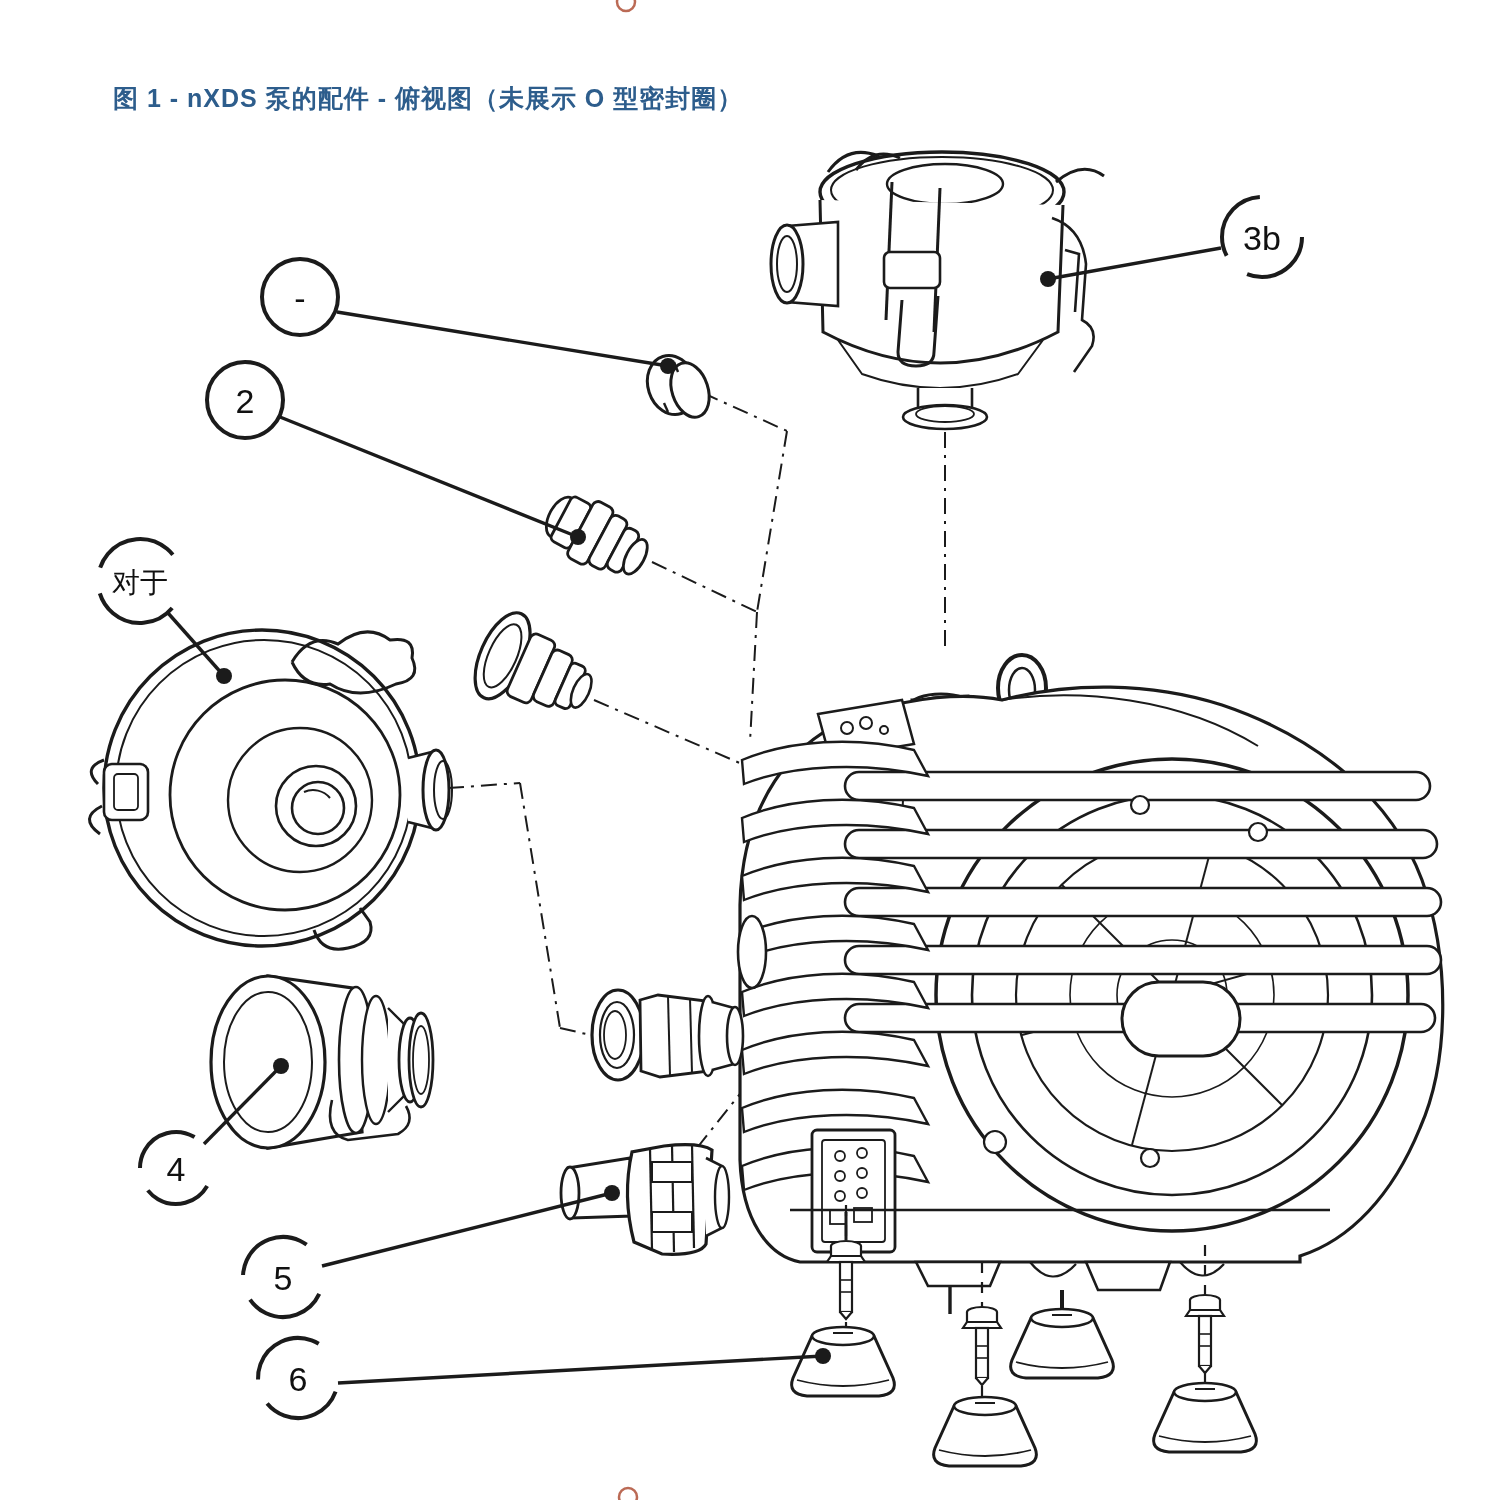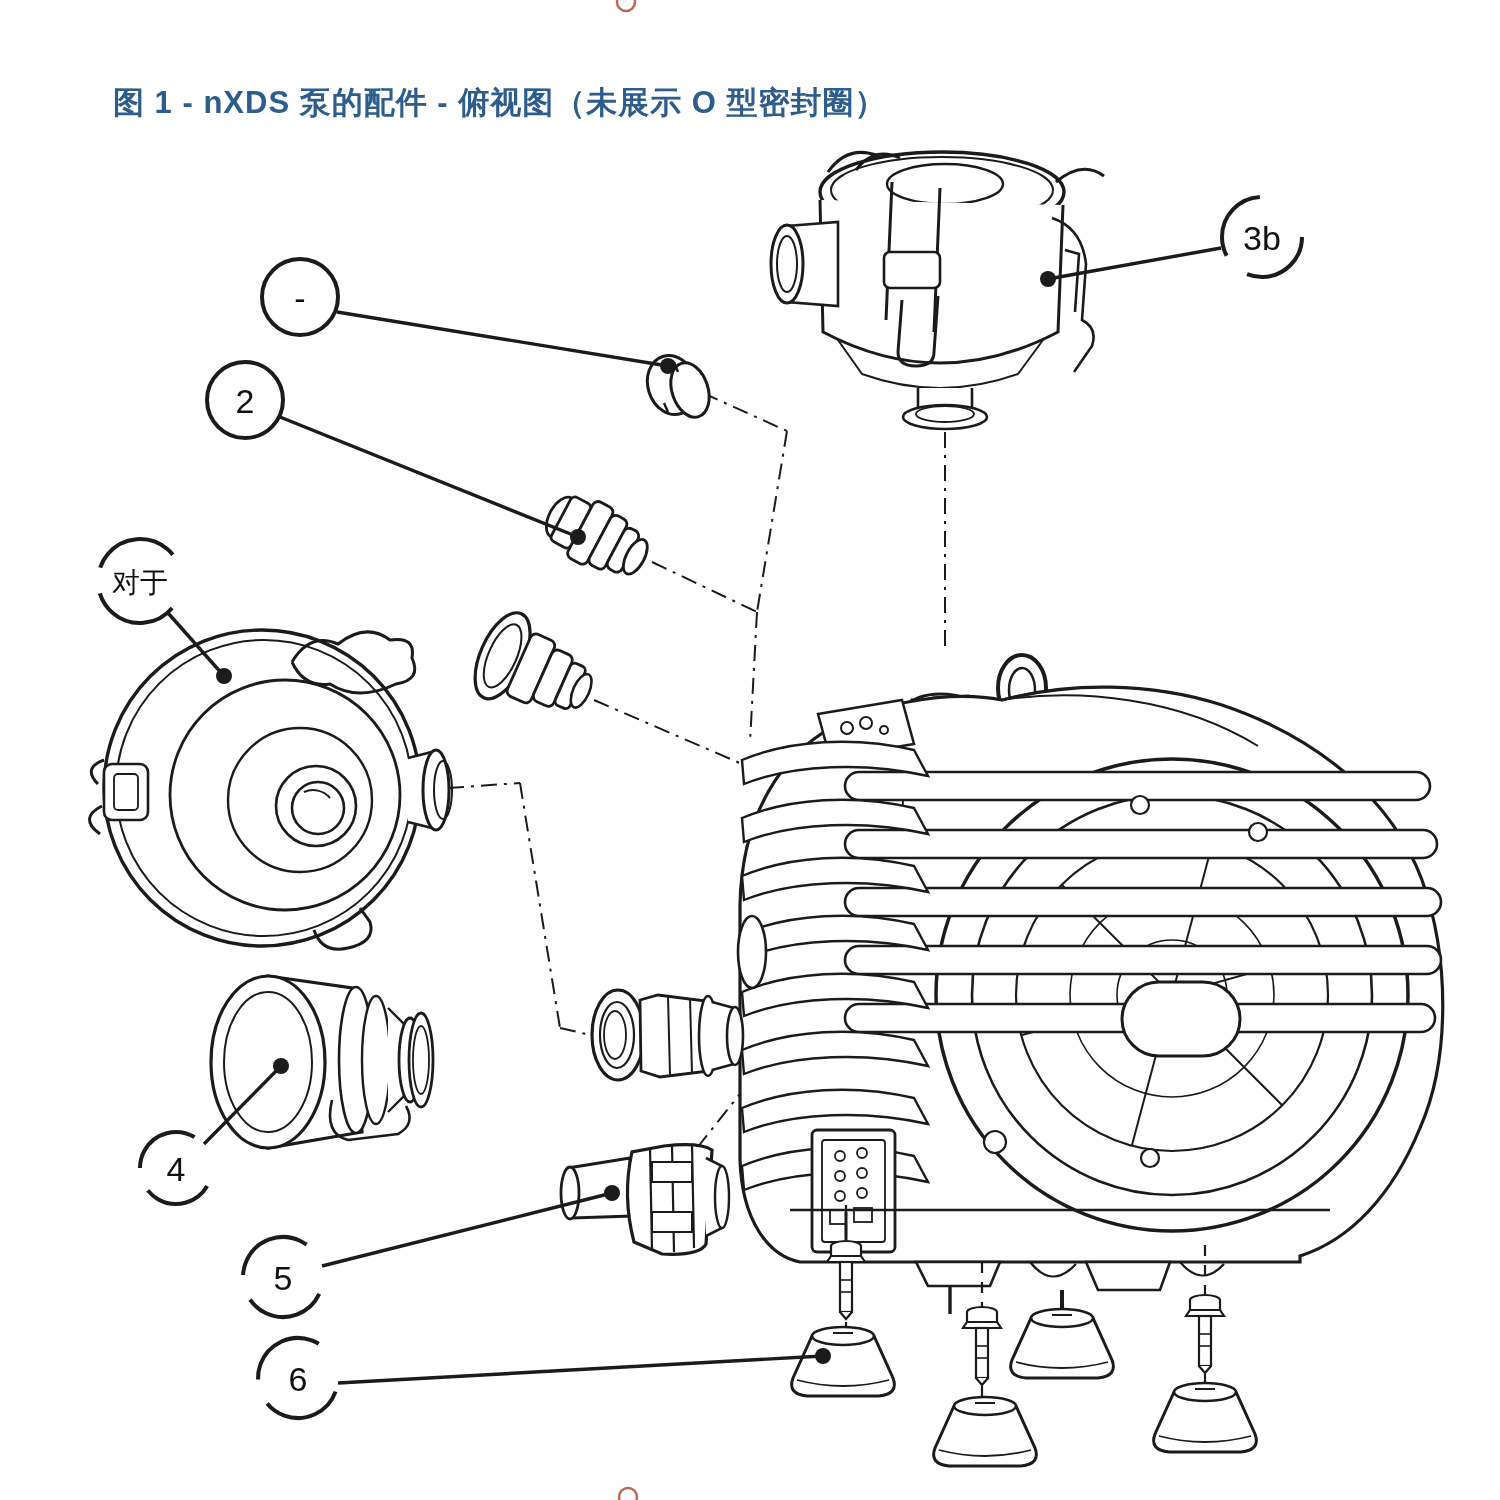--- a/index.html
+++ b/index.html
@@ -1,18 +1,18 @@
 <!DOCTYPE html>
 <html><head>
 <meta charset="utf-8">
 <style>
   html,body{margin:0;padding:0;background:#ffffff;}
   .page{position:relative;width:1500px;height:1500px;background:#ffffff;overflow:hidden;
         font-family:"Liberation Sans",sans-serif;}
-  .fig-title{position:absolute;left:113px;top:82px;font-size:31px;font-weight:bold;
+  .fig-title{position:absolute;left:113px;top:82px;font-size:25px;font-weight:bold;
              letter-spacing:1px;color:#2d5d8c;}
   svg text{font-family:"Liberation Sans",sans-serif;}
   .ln{fill:none;stroke:#1b1b1b;}
   .fw{fill:#ffffff;stroke:#1b1b1b;}
   .cl{fill:none;stroke:#1b1b1b;stroke-width:2;stroke-dasharray:16 7 3 7;}
   .dash{fill:none;stroke:#1b1b1b;stroke-width:2.2;stroke-dasharray:11 9;}
   .callout-text{font-size:34px;fill:#111;}
 </style>
 </head>
 <body>

